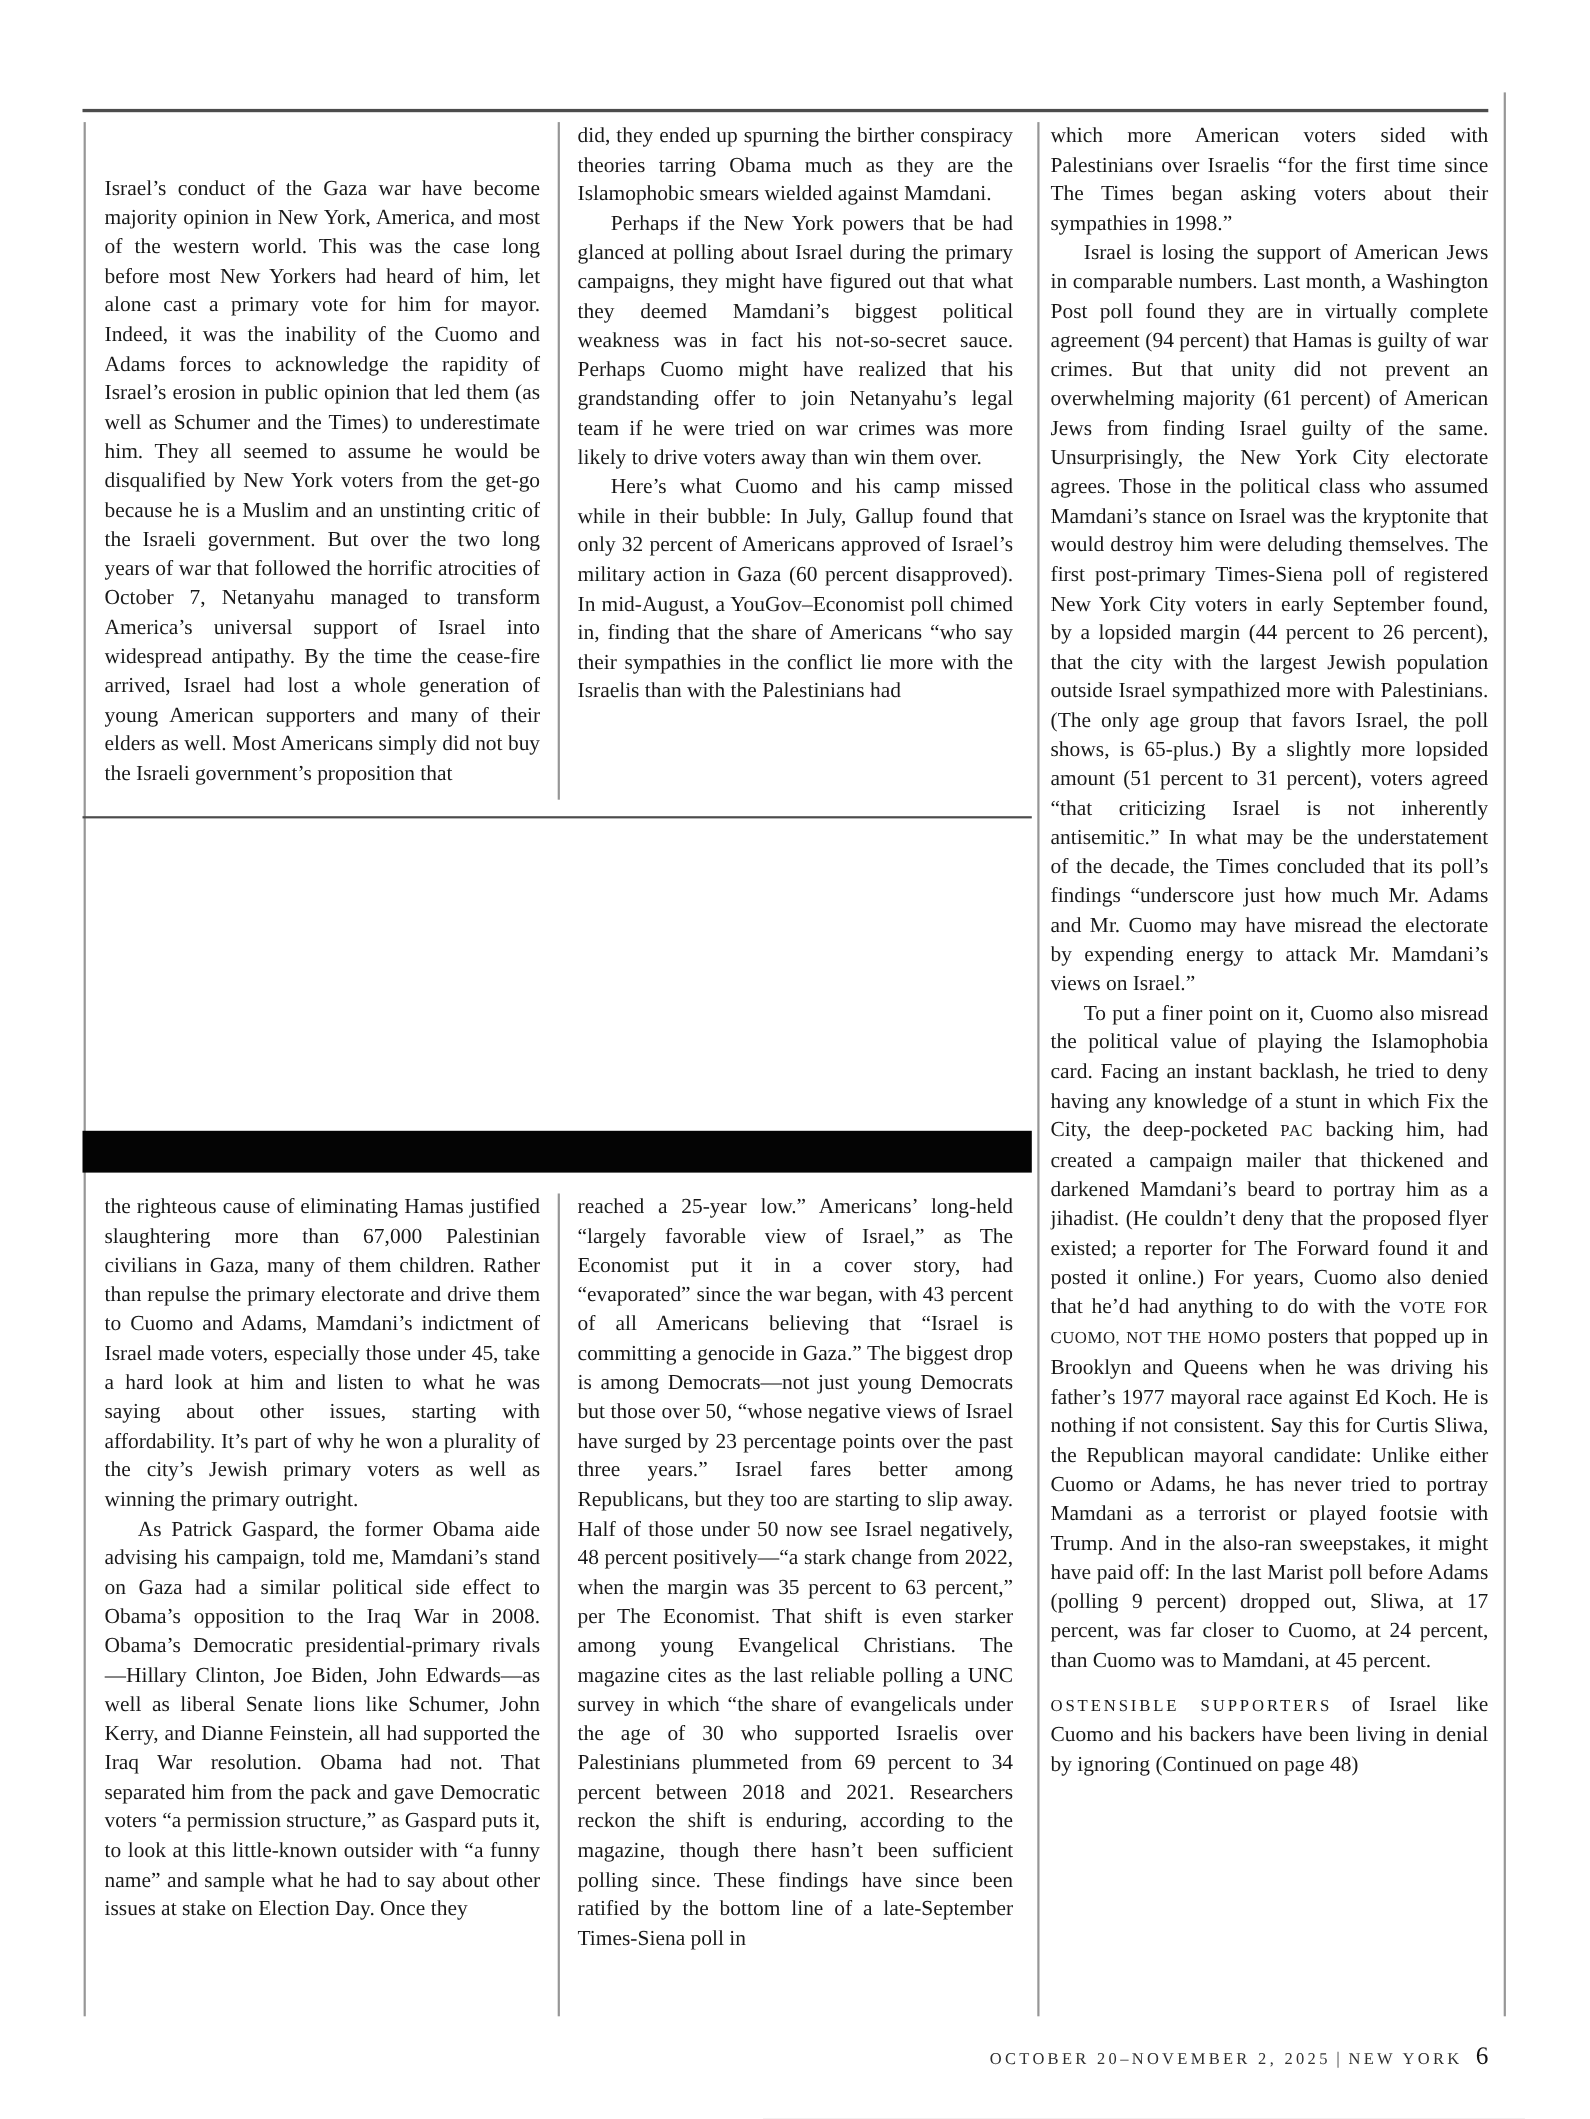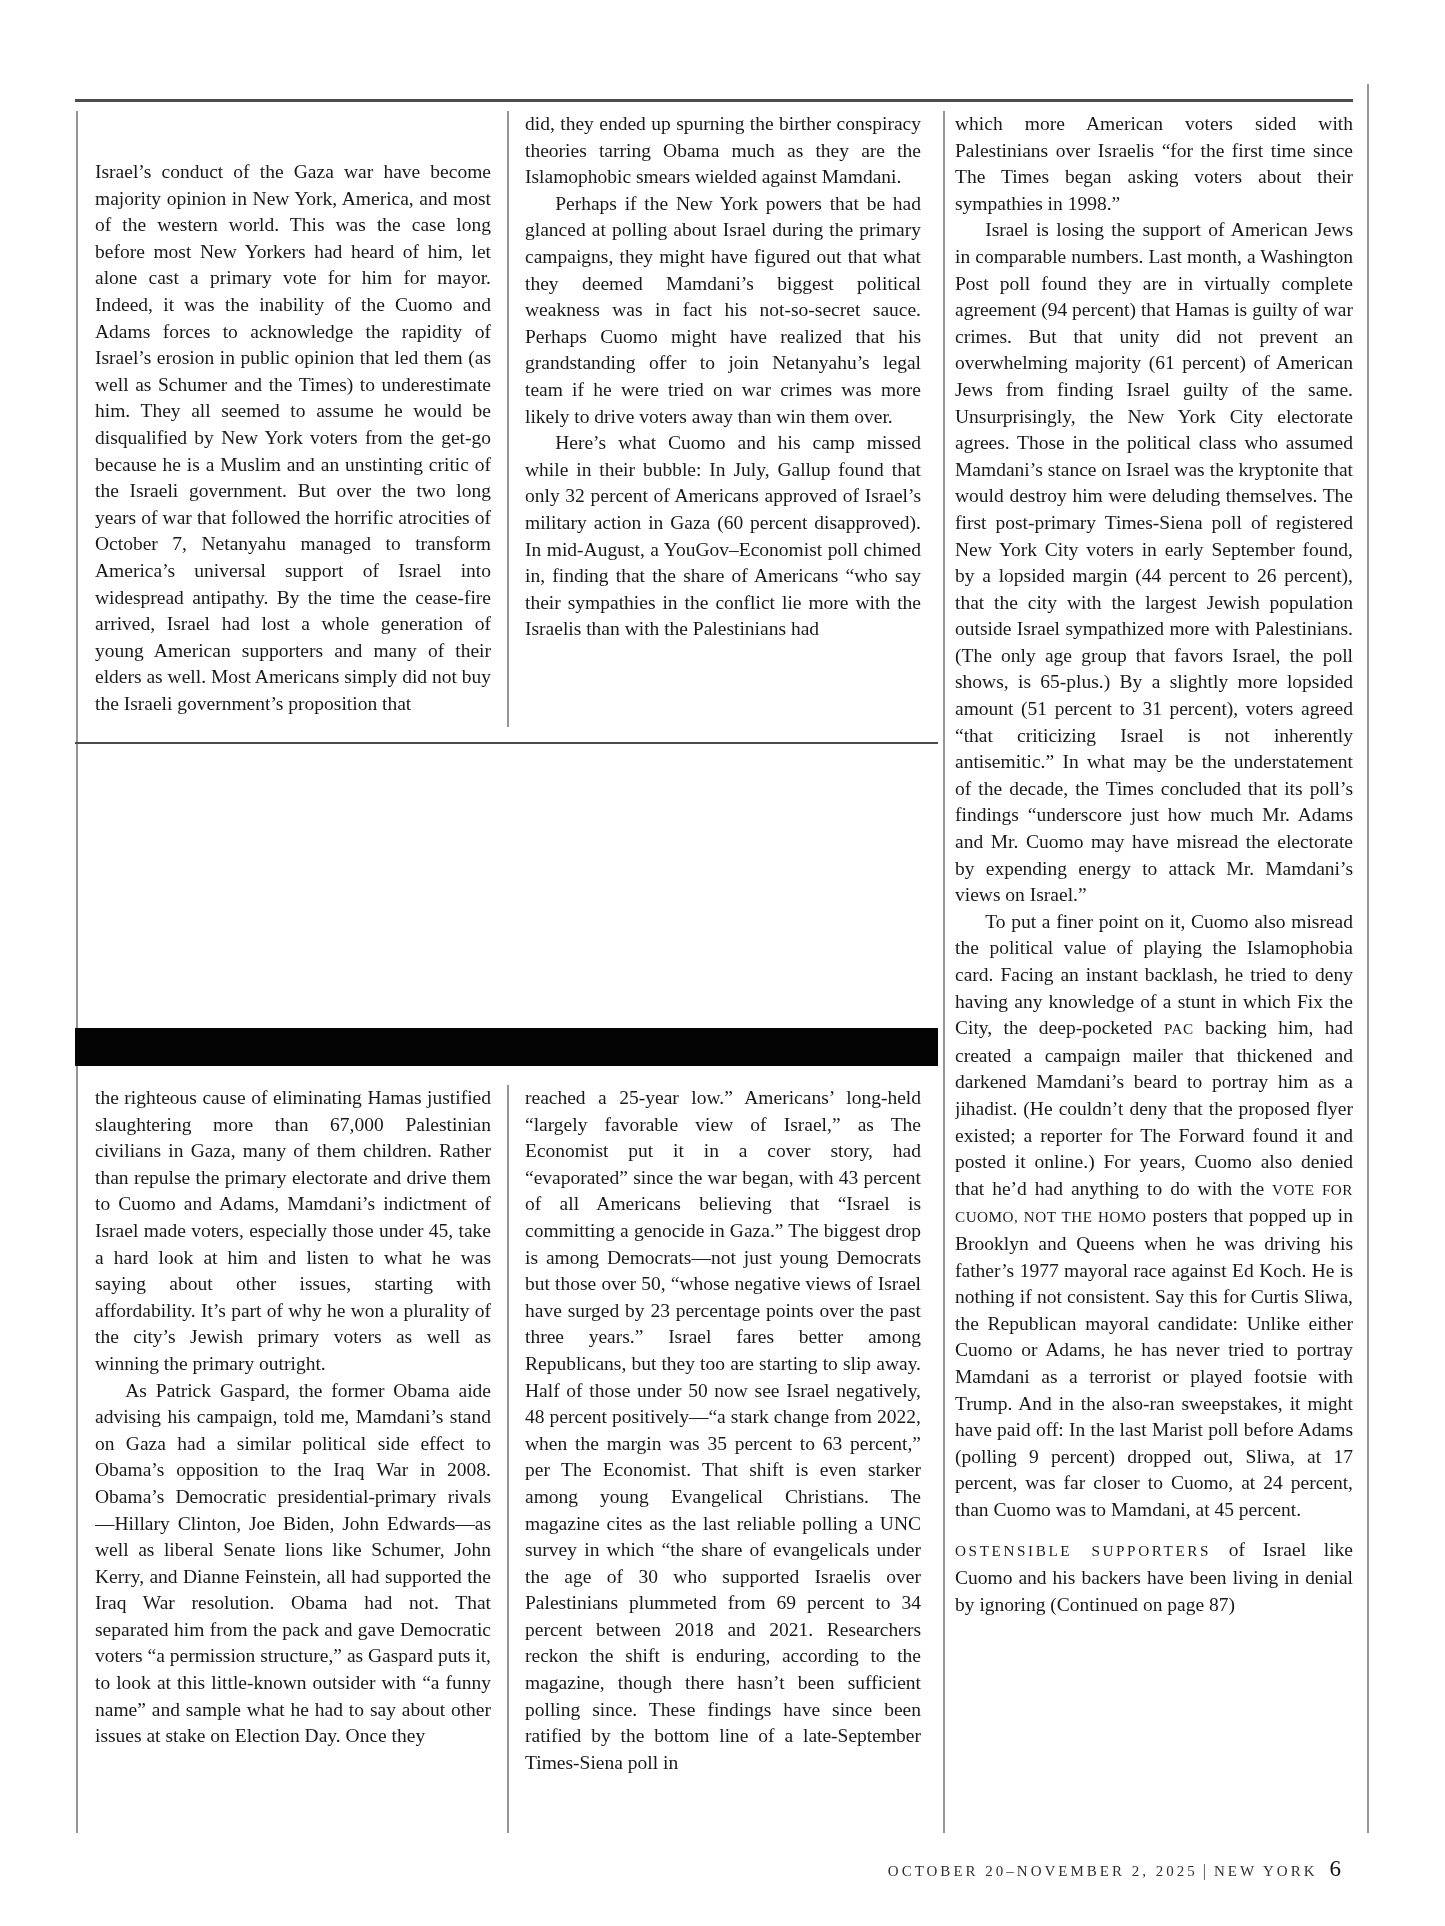--- a/index.html
+++ b/index.html
@@ -47,21 +47,21 @@
   }
   .black-bar{
     position:absolute;
     left:75px;top:1028px;
     width:863px;height:38px;
     background:#040404;
   }
   
   .footer{
     position:absolute;
-    top:1856px;right:104px;
+    top:1856px;right:92px;
     display:flex;align-items:baseline;
     color:#2e2e2e;
     white-space:nowrap;
   }
   .footer .caps{
     font-size:15px;
     letter-spacing:3px;
   }
   .footer .sep{
     font-size:16px;
@@ -97,21 +97,21 @@
   <div class="col" id="col2top" style="left:525px;top:111px;width:396px;height:622px;">
       <p class="para"><span>did, they ended up spurning the birther conspiracy theories tarring Obama much as they are the Islamophobic smears wielded against Mamdani.</span></p>
       <p class="para ind"><span>Perhaps if the New York powers that be had glanced at polling about Israel during the primary campaigns, they might have figured out that what they deemed Mamdani’s biggest political weakness was in fact his not-so-secret sauce. Perhaps Cuomo might have realized that his grandstanding offer to join Netanyahu’s legal team if he were tried on war crimes was more likely to drive voters away than win them over.</span></p>
       <p class="para ind"><span>Here’s what Cuomo and his camp missed while in their bubble: In July, Gallup found that only 32 percent of Americans approved of Israel’s military action in Gaza (60 percent disapproved). In mid-August, a YouGov–</span><span class="it">Economist</span><span> poll chimed in, finding that the share of Americans “who say their sympathies in the conflict lie more with the Israelis than with the Palestinians had</span></p>
     </div>
 
   <div class="col" id="col3" style="left:955px;top:111px;width:398px;height:1712px;">
       <p class="para"><span>which more American voters sided with Palestinians over Israelis “for the first time since The Times began asking voters about their sympathies in 1998.”</span></p>
       <p class="para ind"><span>Israel is losing the support of American Jews in comparable numbers. Last month, a Washington </span><span class="it">Post</span><span> poll found they are in virtually complete agreement (94 percent) that Hamas is guilty of war crimes. But that unity did not prevent an overwhelming majority (61 percent) of American Jews from finding Israel guilty of the same. Unsurprisingly, the New York City electorate agrees. Those in the political class who assumed Mamdani’s stance on Israel was the kryptonite that would destroy him were deluding themselves. The first post-primary </span><span class="it">Times</span><span>-Siena poll of registered New York City voters in early September found, by a lopsided margin (44 percent to 26 percent), that the city with the largest Jewish population outside Israel sympathized more with Palestinians. (The only age group that favors Israel, the poll shows, is 65-plus.) By a slightly more lopsided amount (51 percent to 31 percent), voters agreed “that criticizing Israel is not inherently antisemitic.” In what may be the understatement of the decade, the </span><span class="it">Times</span><span> concluded that its poll’s findings “underscore just how much Mr. Adams and Mr. Cuomo may have misread the electorate by expending energy to attack Mr. Mamdani’s views on Israel.”</span></p>
       <p class="para ind"><span>To put a finer point on it, Cuomo also misread the political value of playing the Islamophobia card. Facing an instant backlash, he tried to deny having any knowledge of a stunt in which Fix the City, the deep-pocketed </span><span class="sc">PAC</span><span> backing him, had created a campaign mailer that thickened and darkened Mamdani’s beard to portray him as a jihadist. (He couldn’t deny that the proposed flyer existed; a reporter for </span><span class="it">The Forward</span><span> found it and posted it online.) For years, Cuomo also denied that he’d had anything to do with the </span><span class="sc">VOTE FOR CUOMO, NOT THE HOMO</span><span> posters that popped up in Brooklyn and Queens when he was driving his father’s 1977 mayoral race against Ed Koch. He is nothing if not consistent. Say this for Curtis Sliwa, the Republican mayoral candidate: Unlike either Cuomo or Adams, he has never tried to portray Mamdani as a terrorist or played footsie with Trump. And in the also-ran sweepstakes, it might have paid off: In the last Marist poll before Adams (polling 9 percent) dropped out, Sliwa, at 17 percent, was far closer to Cuomo, at 24 percent, than Cuomo was to Mamdani, at 45 percent.</span></p>
-      <p class="para spc"><span class="sc scx">OSTENSIBLE SUPPORTERS</span><span> of Israel like Cuomo and his backers have been living in denial by ignoring </span><span class="it">(Continued on page 87)</span></p>
+      <p class="para spc"><span class="sc scx">OSTENSIBLE SUPPORTERS</span><span> of Israel like Cuomo and his backers have been living in denial by ignoring </span><span class="it">(Continued on page 48)</span></p>
     </div>
 
 
   <div class="black-bar" style="background: rgb(4, 4, 4);"></div>
 
   <div class="col" id="col1bot" style="left:95px;top:1085px;width:396px;height:760px;">
       <p class="para"><span>the righteous cause of eliminating Hamas justified slaughtering more than 67,000 Palestinian civilians in Gaza, many of them children. Rather than repulse the primary electorate and drive them to Cuomo and Adams, Mamdani’s indictment of Israel made voters, especially those under 45, take a hard look at him and listen to what he was saying about other issues, starting with affordability. It’s part of why he won a plurality of the city’s Jewish primary voters as well as winning the primary outright.</span></p>
       <p class="para ind"><span>As Patrick Gaspard, the former Obama aide advising his campaign, told me, Mamdani’s stand on Gaza had a similar political side effect to Obama’s opposition to the Iraq War in 2008. Obama’s Democratic presidential-primary rivals—Hillary Clinton, Joe Biden, John Edwards—as well as liberal Senate lions like Schumer, John Kerry, and Dianne Feinstein, all had supported the Iraq War resolution. Obama had not. That separated him from the pack and gave Democratic voters “a permission structure,” as Gaspard puts it, to look at this little-known outsider with “a funny name” and sample what he had to say about other issues at stake on Election Day. Once they</span></p>
     </div>
 

